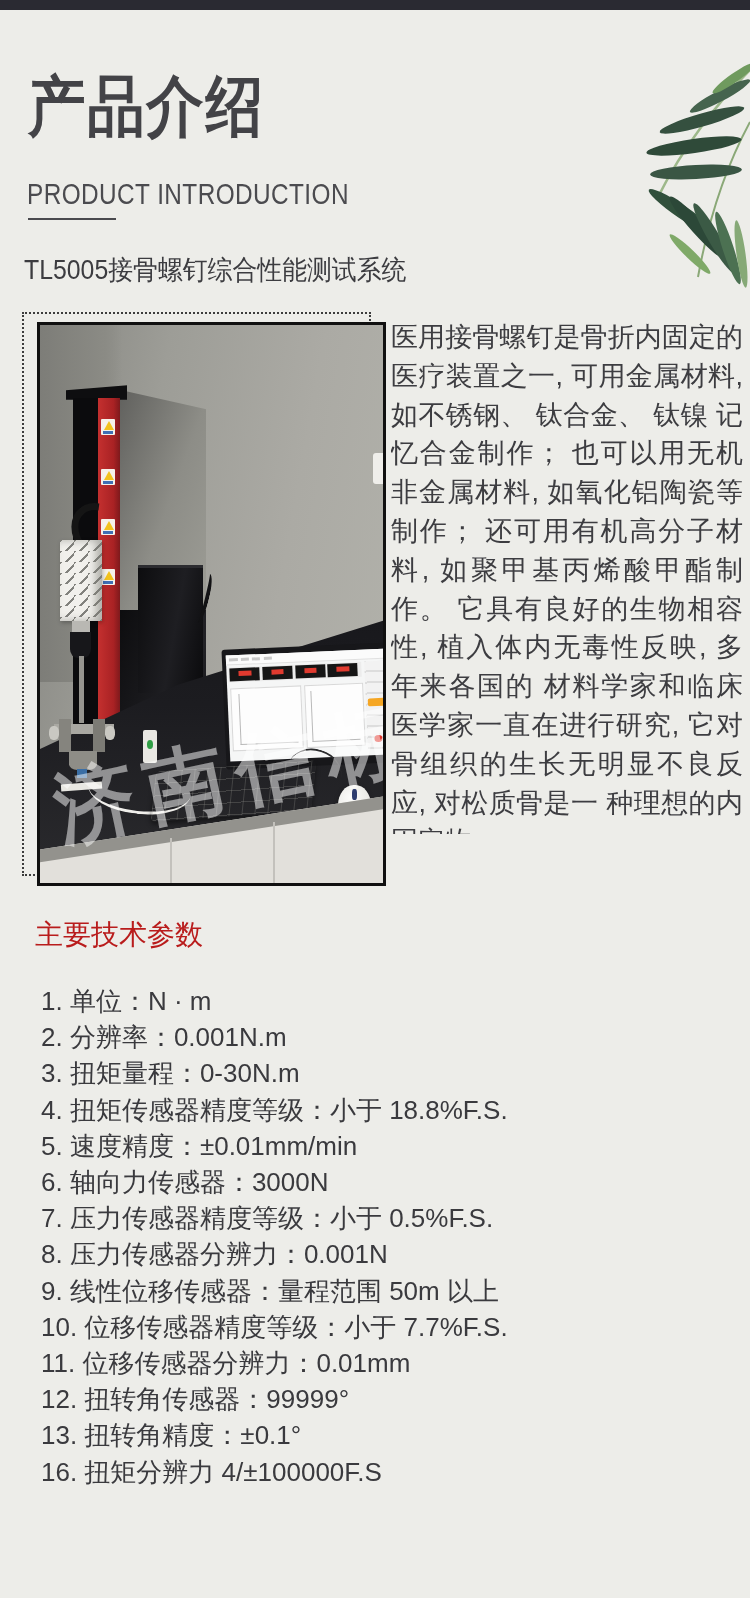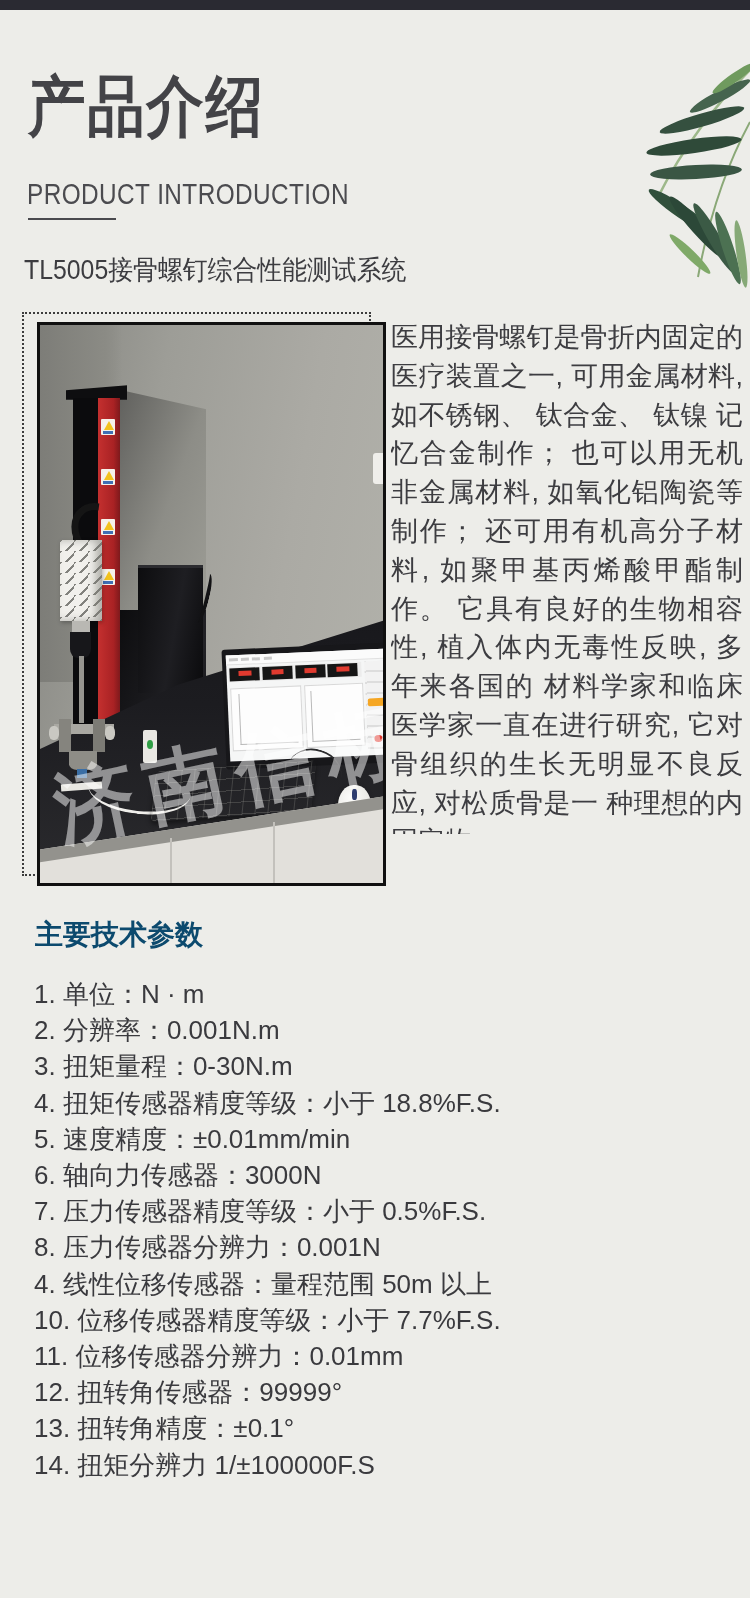--- a/index.html
+++ b/index.html
@@ -152,23 +152,23 @@
   }
 
   
   .description{
     left:391px;top:318px;width:352px;height:516px;
     font-size:27px;line-height:38.8px;color:#3d3d41;
     text-align:justify;overflow:hidden;
   }
 
   
-  .specs-heading{left:35px;top:916px;font-size:28px;font-weight:700;color:#0c4a6e;}
+  .specs-heading{left:35px;top:916px;font-size:28px;font-weight:400;color:#b91c1c;}
   .specs-list{
-    left:33px;top:975px;width:700px;margin:1px;padding:0;list-style:none;
+    left:33px;top:975px;width:700px;margin:8px;padding:0;list-style:none;
     font-size:26px;line-height:36.2px;color:#3a3a3e;
   }
 </style>
 </head>
 <body>
 
 <div class="abs top-bar"></div>
 
 <div class="abs main-title">产品介绍</div>
 <div class="abs sub-title">PRODUCT INTRODUCTION</div>
@@ -278,27 +278,27 @@
     <li>4. 扭矩传感器精度等级：小于 18.8%F.S.</li>
 
     <li>5. 速度精度：±0.01mm/min</li>
 
     <li>6. 轴向力传感器：3000N</li>
 
     <li>7.  压力传感器精度等级：小于 0.5%F.S.</li>
 
     <li>8. 压力传感器分辨力：0.001N</li>
 
-    <li>4.  线性位移传感器：量程范围 50m 以上</li>
+    <li>9.  线性位移传感器：量程范围 50m 以上</li>
 
     <li>10. 位移传感器精度等级：小于 7.7%F.S.</li>
 
     <li>11. 位移传感器分辨力：0.01mm</li>
 
     <li>12. 扭转角传感器：99999°</li>
 
     <li>13. 扭转角精度：±0.1°</li>
 
 
 
-    <li>14. 扭矩分辨力 1/±100000F.S</li>
+    <li>16. 扭矩分辨力 4/±100000F.S</li>
 
   </ul>
 
 </body></html>

